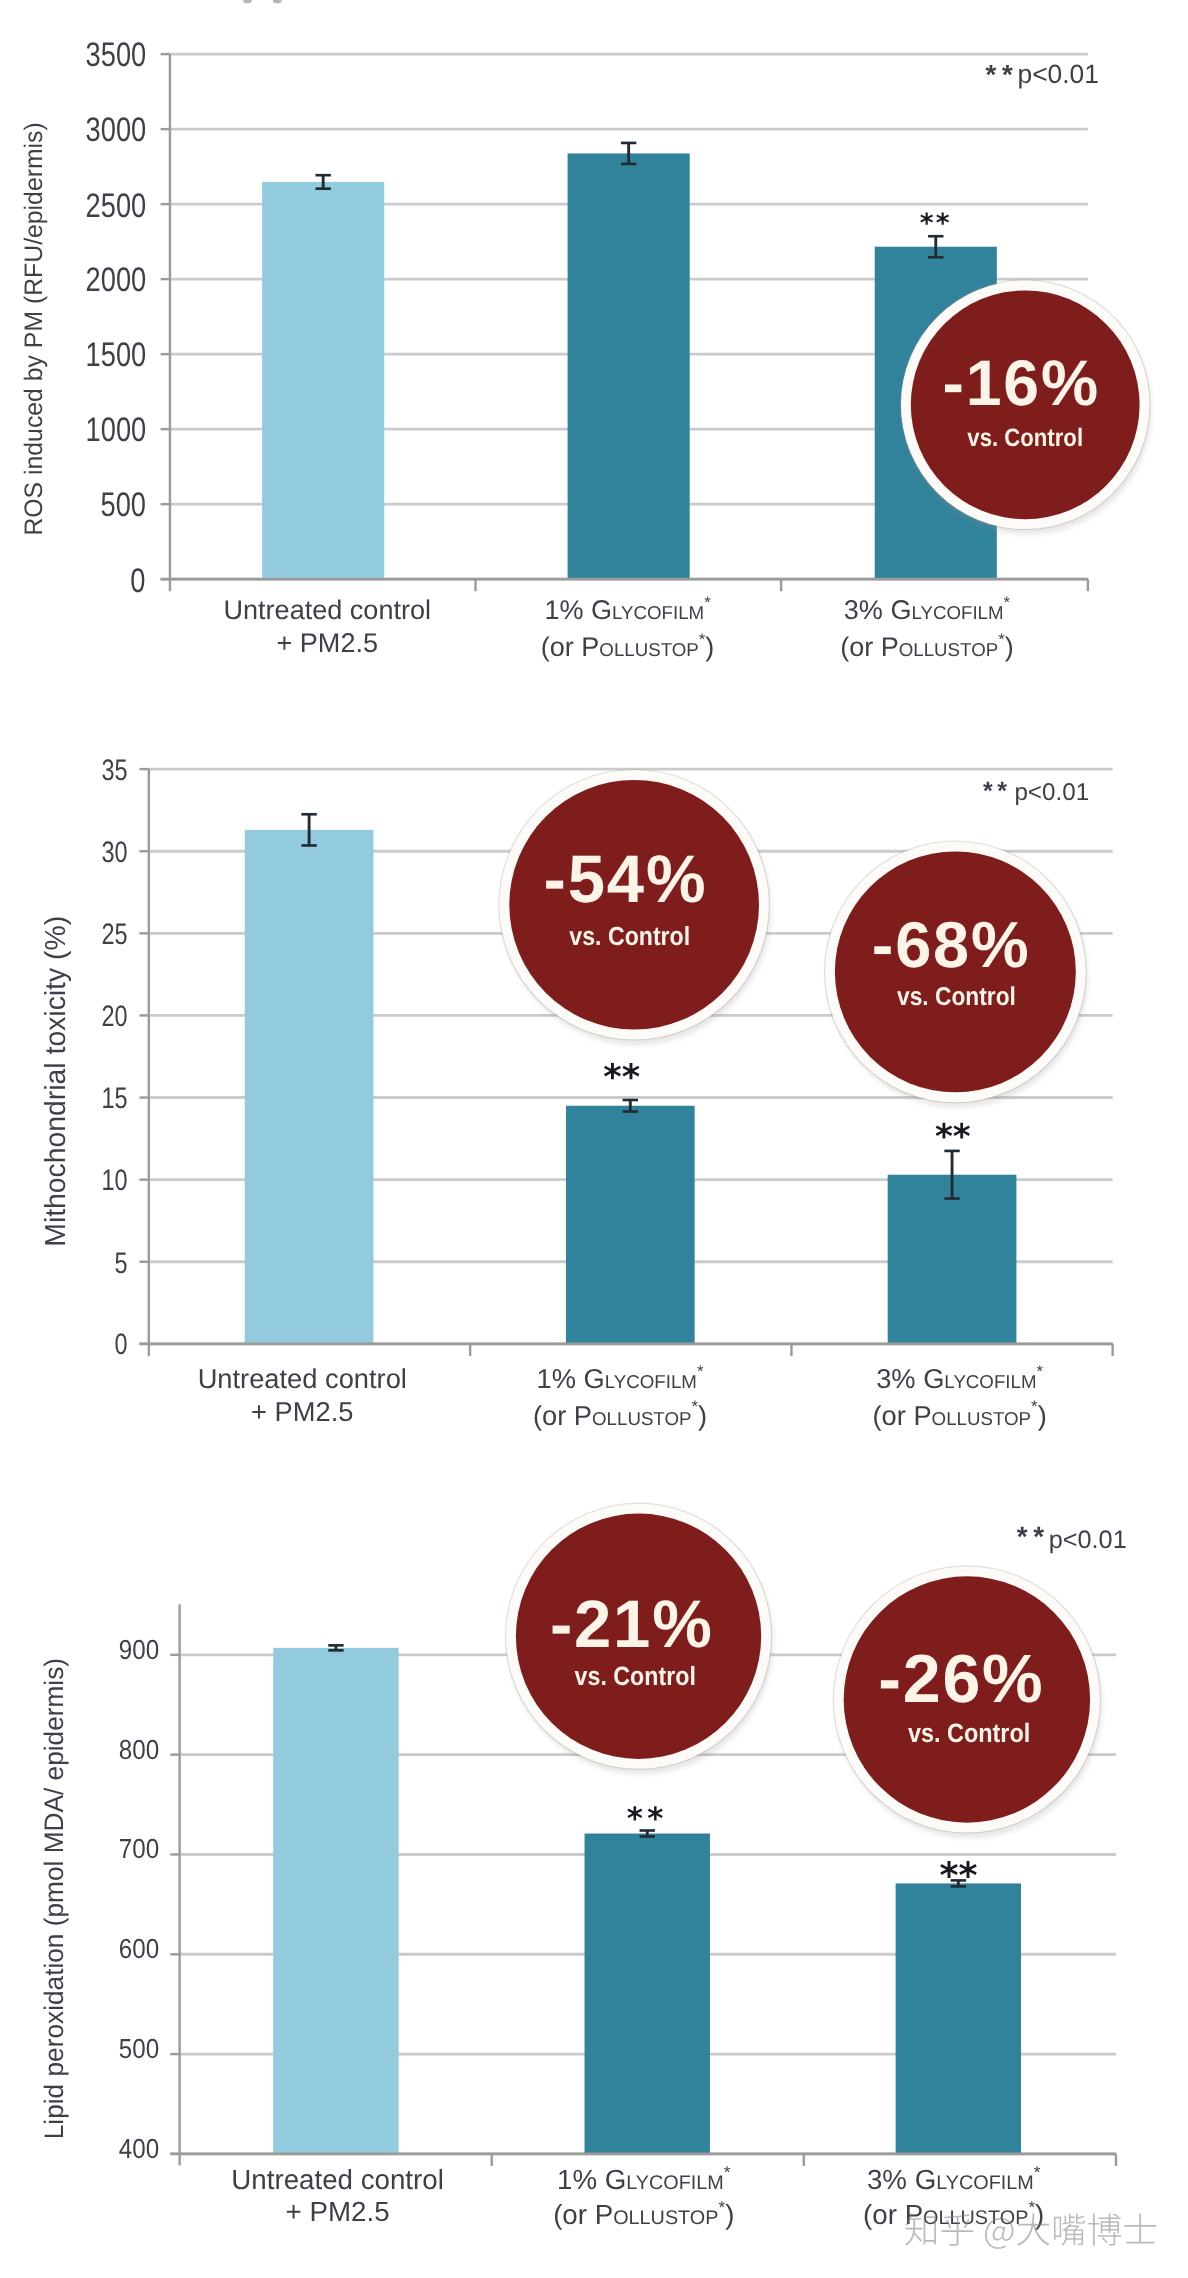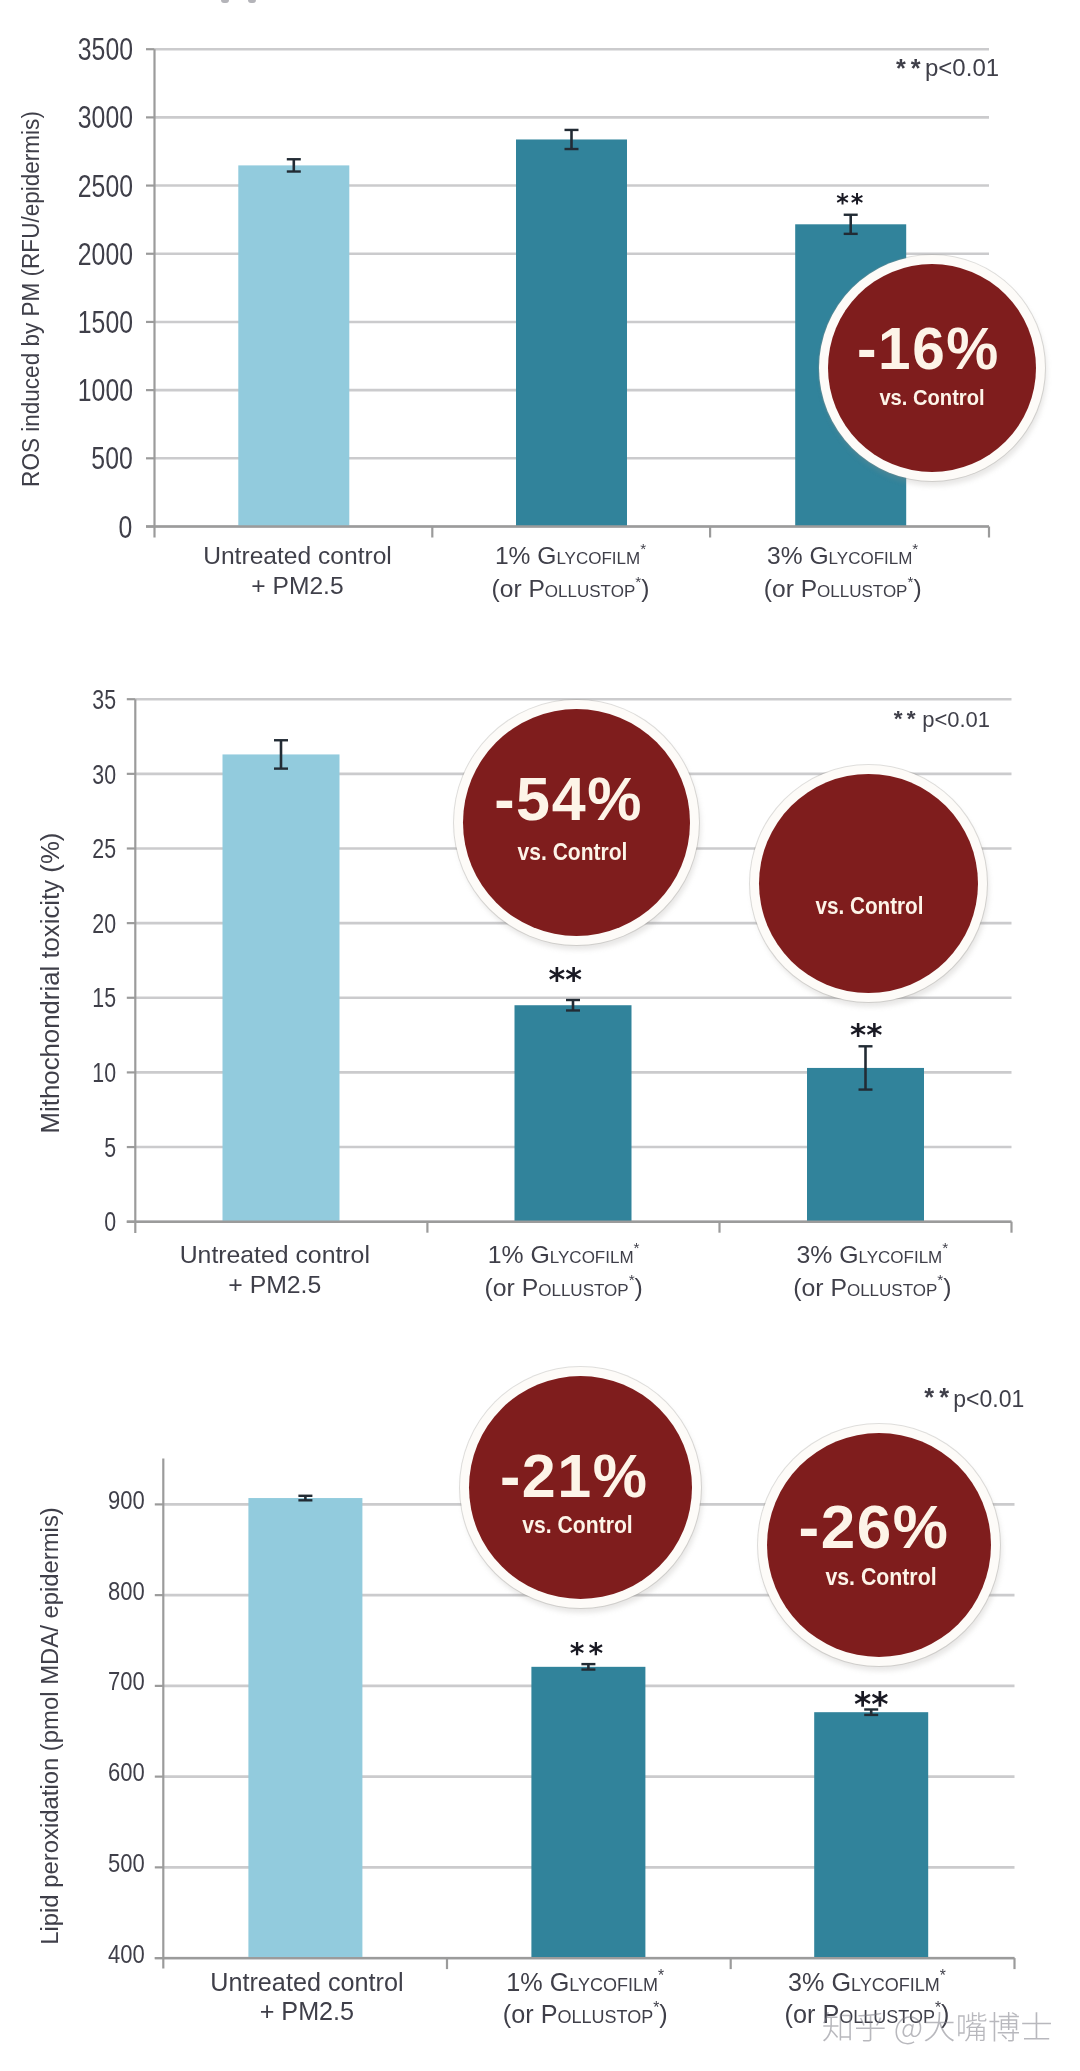--- a/index.html
+++ b/index.html
@@ -193,20 +193,21 @@
           <div><span>(or </span><span class="sc">Pollustop</span><span class="mark">*</span><span>)</span></div>
         </div>
         <div class="pnote" style="left: 893.7px; font-size: 22px; top: 709.488px;"><span class="st" style="font-size: 22.66px; letter-spacing: 4.2px; left: 0px; top: -2px;">**</span><span style="margin-left: 28.5px;">p&lt;0.01</span></div>
         <div class="stars" style="left: 505.2px; width: 120px; font-size: 32px; letter-spacing: 0px; text-indent: 0px; top: 963.3px;">**</div>
         <div class="stars" style="left: 806.2px; width: 120px; font-size: 31px; letter-spacing: 0px; text-indent: 0px; top: 1018.6px;">**</div>
         <div class="badge" style="width: 227px; height: 227px; left: 462.5px; top: 708.5px;">
           <div class="bval" style="font-size: 61px; top: 60.05px; left: -8.2px;">-54%</div>
           <div class="bcap" style="font-size: 23.9px; top: 131.85px; left: -3.2px;">vs. Control</div>
         </div>
         <div class="badge" style="width: 219px; height: 219px; left: 759.2px; top: 774px;">
+          <div class="bval" style="font-size: 59px; top: 56.15px; left: -4.8px;">-68%</div>
           <div class="bcap" style="font-size: 23.5px; top: 120.85px; left: 1.1px;">vs. Control</div>
         </div>
       </div>
     </div>
     <div class="panel">
       <svg class="layer" width="1080" height="2071" viewBox="0 0 1080 2071">
         <g>
           <line x1="163.3" x2="1014.5" y1="1958.1" y2="1958.1" stroke="#cbcbcd" stroke-width="2.6"></line>
           <line x1="163.3" x2="1014.5" y1="1867.36" y2="1867.36" stroke="#cbcbcd" stroke-width="2.6"></line>
           <line x1="163.3" x2="1014.5" y1="1776.62" y2="1776.62" stroke="#cbcbcd" stroke-width="2.6"></line>

